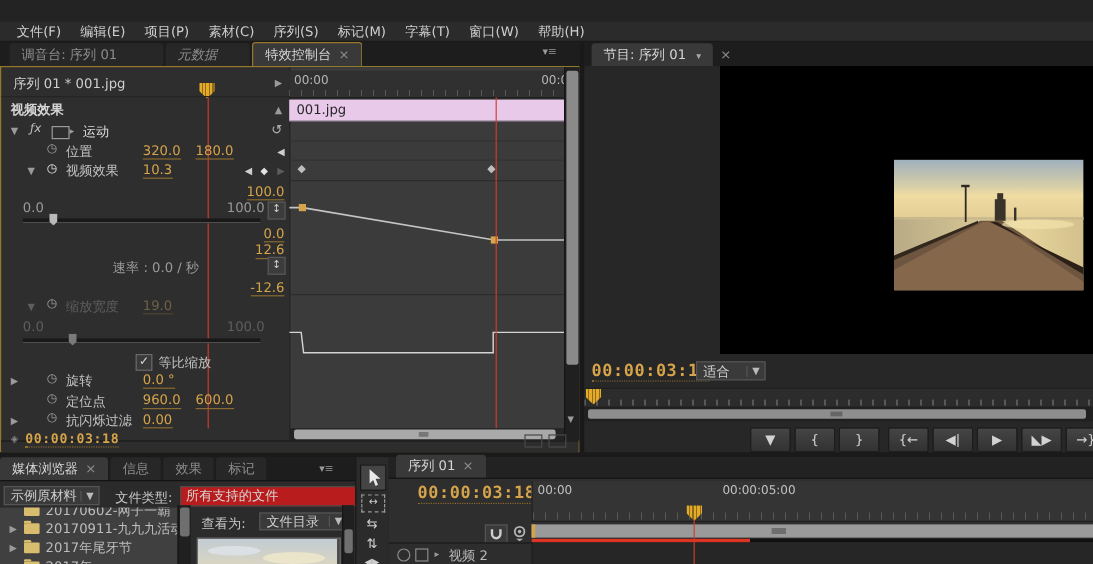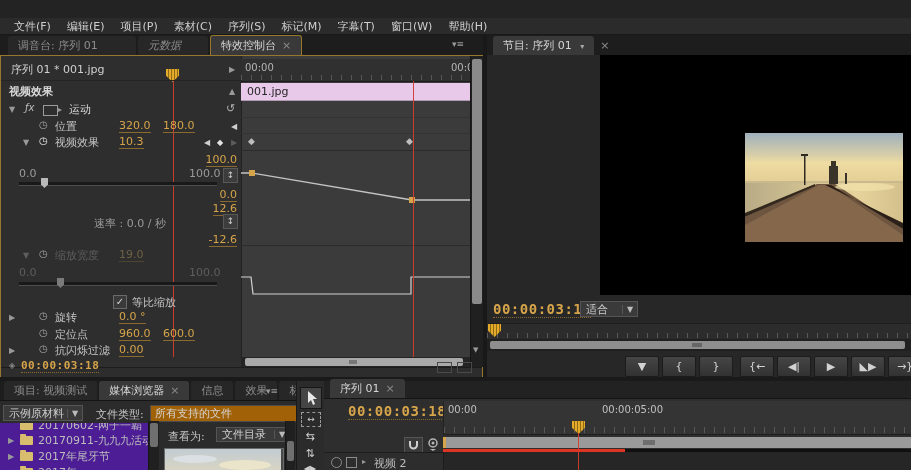--- a/index.html
+++ b/index.html
@@ -295,35 +295,34 @@
     <div class="btn" style="left:290px;top:301px;">◀|</div>
     <div class="btn" style="left:327px;top:301px;">▶</div>
     <div class="btn" style="left:364px;top:301px;">◣▶</div>
     <div class="btn" style="left:401px;top:301px;">→}</div>
   </div>
 
   <div class="abs" style="left:0;top:377px;width:911px;height:4px;background:#1a1a1a;"></div>
 
   <div class="abs" style="left:0;top:381px;width:296px;height:89px;background:#2b2b2b;">
     <div class="tabbar" style="height:19px;">
-      <div class="tab" style="margin-left:4px;"><span>项目: 视频测试</span></div>
       <div class="tab active"><span>媒体浏览器</span><span class="x">×</span></div>
       <div class="tab"><span>信息</span></div>
       <div class="tab"><span>效果</span></div>
       <div class="tab"><span>标记</span></div>
       <div class="abs" style="left:266px;top:5px;color:#9a9a9a;font-size:9px;">▾≡</div>
     </div>
     <div class="ddl" style="left:3px;top:24px;width:80px;height:16px;">
       <span class="cap">示例原材料</span>
         <span class="arr">▼</span>
     </div>
     <span class="abs" style="left:96px;top:26px;color:#c6c6c6;">文件类型:</span>
-    <div class="abs" style="left:150px;top:24px;width:142px;height:15px;background:#a16207;border:1px solid #4c4c4c;padding:0 4px;line-height:15px;color:#d6d6d6;white-space:nowrap;overflow:hidden;">所有支持的文件</div>
-
-    <div class="abs" style="left:0;top:42px;width:148px;height:47px;overflow:hidden;background:#4c1d95;">
+    <div class="abs" style="left:150px;top:24px;width:142px;height:15px;background:#b91c1c;border:1px solid #4c4c4c;padding:0 4px;line-height:15px;color:#d6d6d6;white-space:nowrap;overflow:hidden;">所有支持的文件</div>
+
+    <div class="abs" style="left:0;top:42px;width:148px;height:47px;overflow:hidden;background:#404040;">
       <div class="abs" style="left:0;top:-6px;width:148px;height:15px;">
         <div class="folder" style="left:20px;top:4px;"></div>
         <span class="abs" style="left:38px;top:1px;color:#bdbdbd;white-space:nowrap;">20170602-网子一覇</span>
       </div>
       <div class="abs" style="left:0;top:10px;width:148px;height:15px;">
         <span class="tri abs" style="left:8px;top:3px;">▶</span>
         <div class="folder" style="left:20px;top:3px;"></div>
         <span class="abs" style="left:38px;top:0;color:#bdbdbd;white-space:nowrap;">20170911-九九九活动</span>
       </div>
       <div class="abs" style="left:0;top:26px;width:148px;height:15px;">

